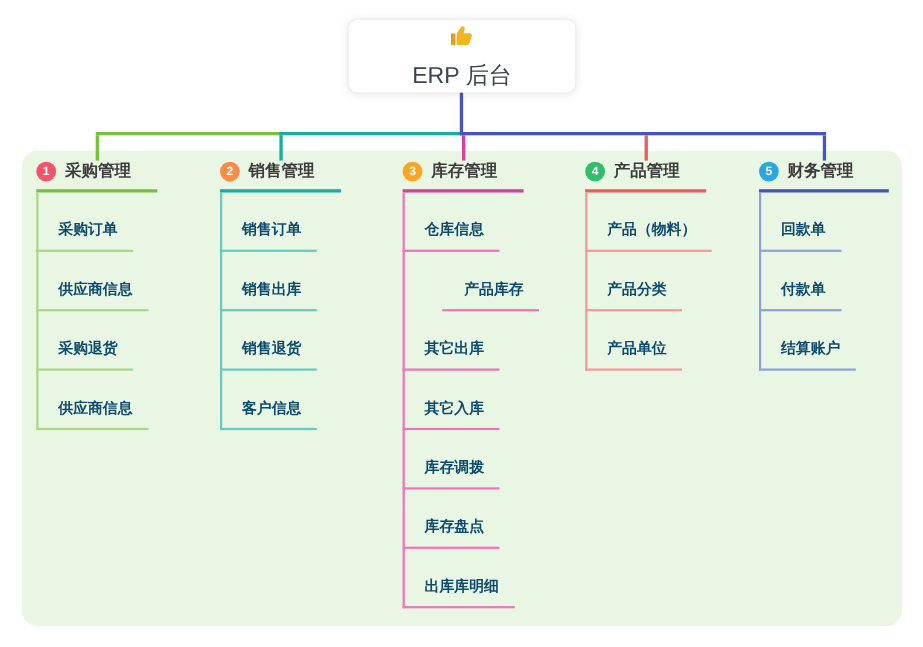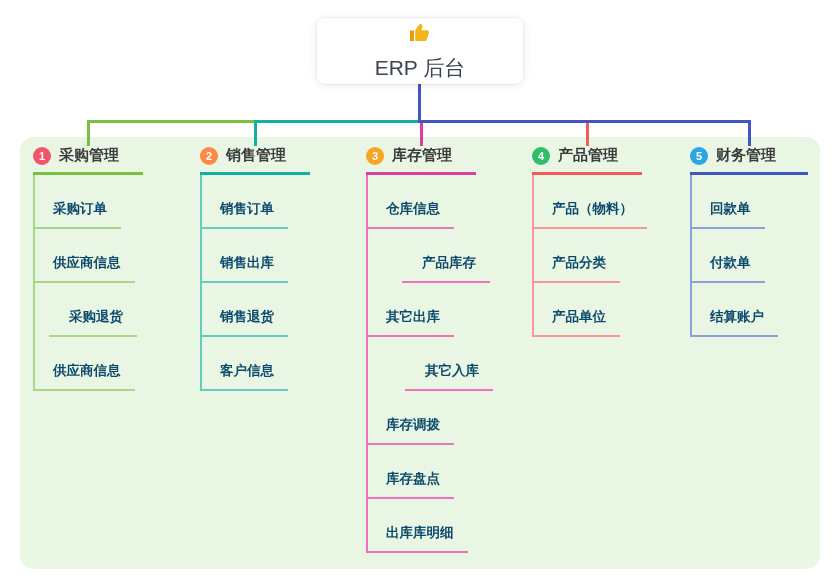--- a/index.html
+++ b/index.html
@@ -84,21 +84,21 @@
         </div>
         <div class="children">
           <div class="rail" style="height: 216px; background: rgb(170, 214, 135);"></div>
           <div class="child">
             <div class="child-label" style="border-bottom-color: rgb(170, 214, 135);">采购订单</div>
           </div>
           <div class="child">
             <div class="child-label" style="border-bottom-color: rgb(170, 214, 135);">供应商信息</div>
           </div>
           <div class="child">
-            <div class="child-label" style="border-bottom-color: rgb(170, 214, 135); margin-left: 16px;">采购退货</div>
+            <div class="child-label" style="border-bottom-color: rgb(170, 214, 135);">采购退货</div>
           </div>
           <div class="child">
             <div class="child-label" style="border-bottom-color: rgb(170, 214, 135); text-align: right;">供应商信息</div>
           </div>
         </div>
       </div>
       <div class="branch" style="left: 200px;">
         <div class="branch-header" style="width: 110px; border-bottom-color: rgb(20, 174, 162);">
           <span class="badge" style="background: rgb(251, 139, 69);">2</span>
           <span class="branch-title">销售管理</span>
@@ -129,21 +129,21 @@
           <div class="child">
             <div class="child-label" style="border-bottom-color: rgb(238, 116, 186);">仓库信息</div>
           </div>
           <div class="child">
             <div class="child-label" style="border-bottom-color: rgb(238, 116, 186); margin-left: 36px;">产品库存</div>
           </div>
           <div class="child">
             <div class="child-label" style="border-bottom-color: rgb(238, 116, 186);">其它出库</div>
           </div>
           <div class="child">
-            <div class="child-label" style="border-bottom-color: rgb(238, 116, 186); margin-left: 39px;">其它入库</div>
+            <div class="child-label" style="border-bottom-color: rgb(238, 116, 186);">其它入库</div>
           </div>
           <div class="child">
             <div class="child-label" style="border-bottom-color: rgb(238, 116, 186);">库存调拨</div>
           </div>
           <div class="child">
             <div class="child-label" style="border-bottom-color: rgb(238, 116, 186);">库存盘点</div>
           </div>
           <div class="child">
             <div class="child-label" style="border-bottom-color: rgb(238, 116, 186); text-align: center;">出库库明细</div>
           </div>

